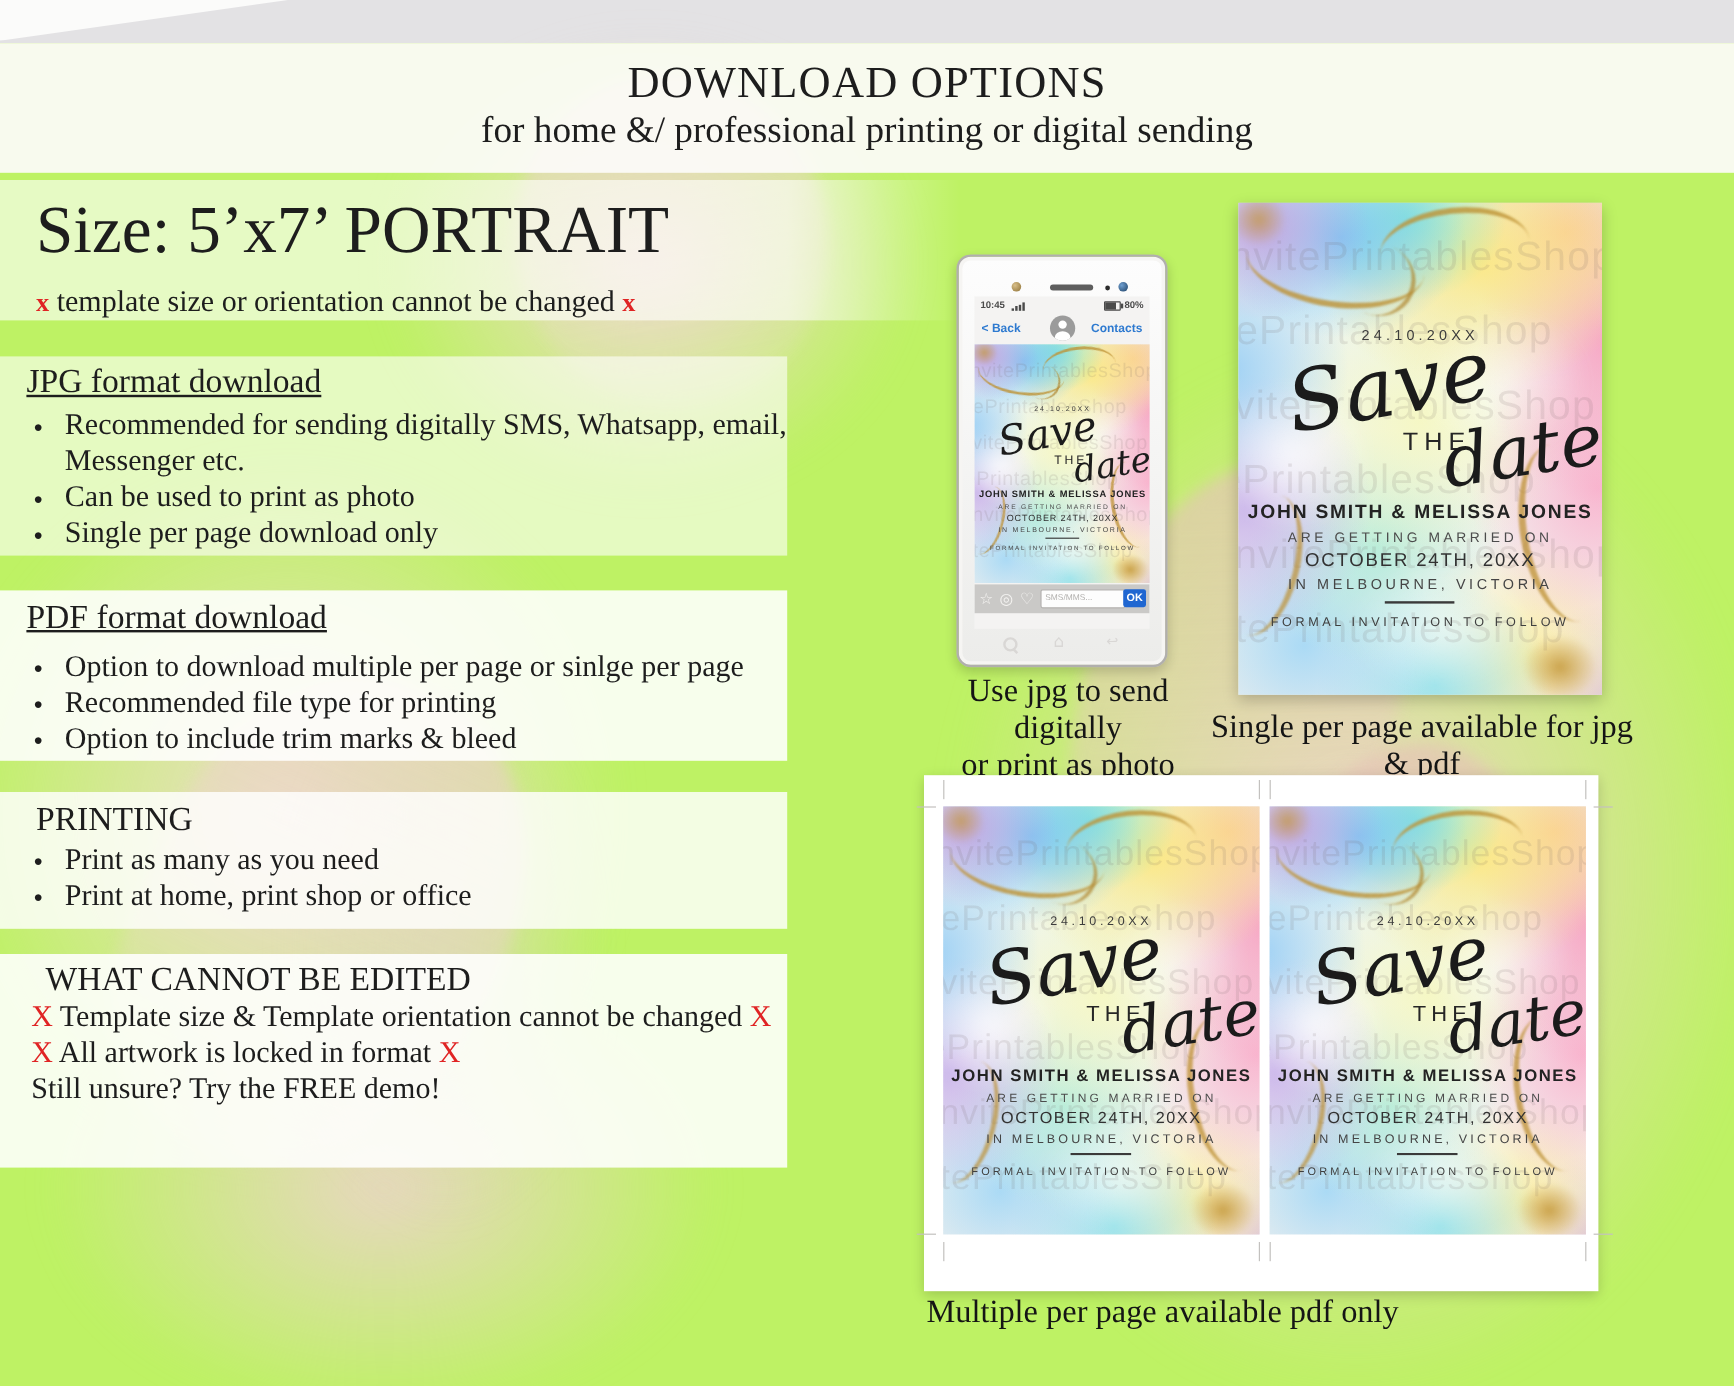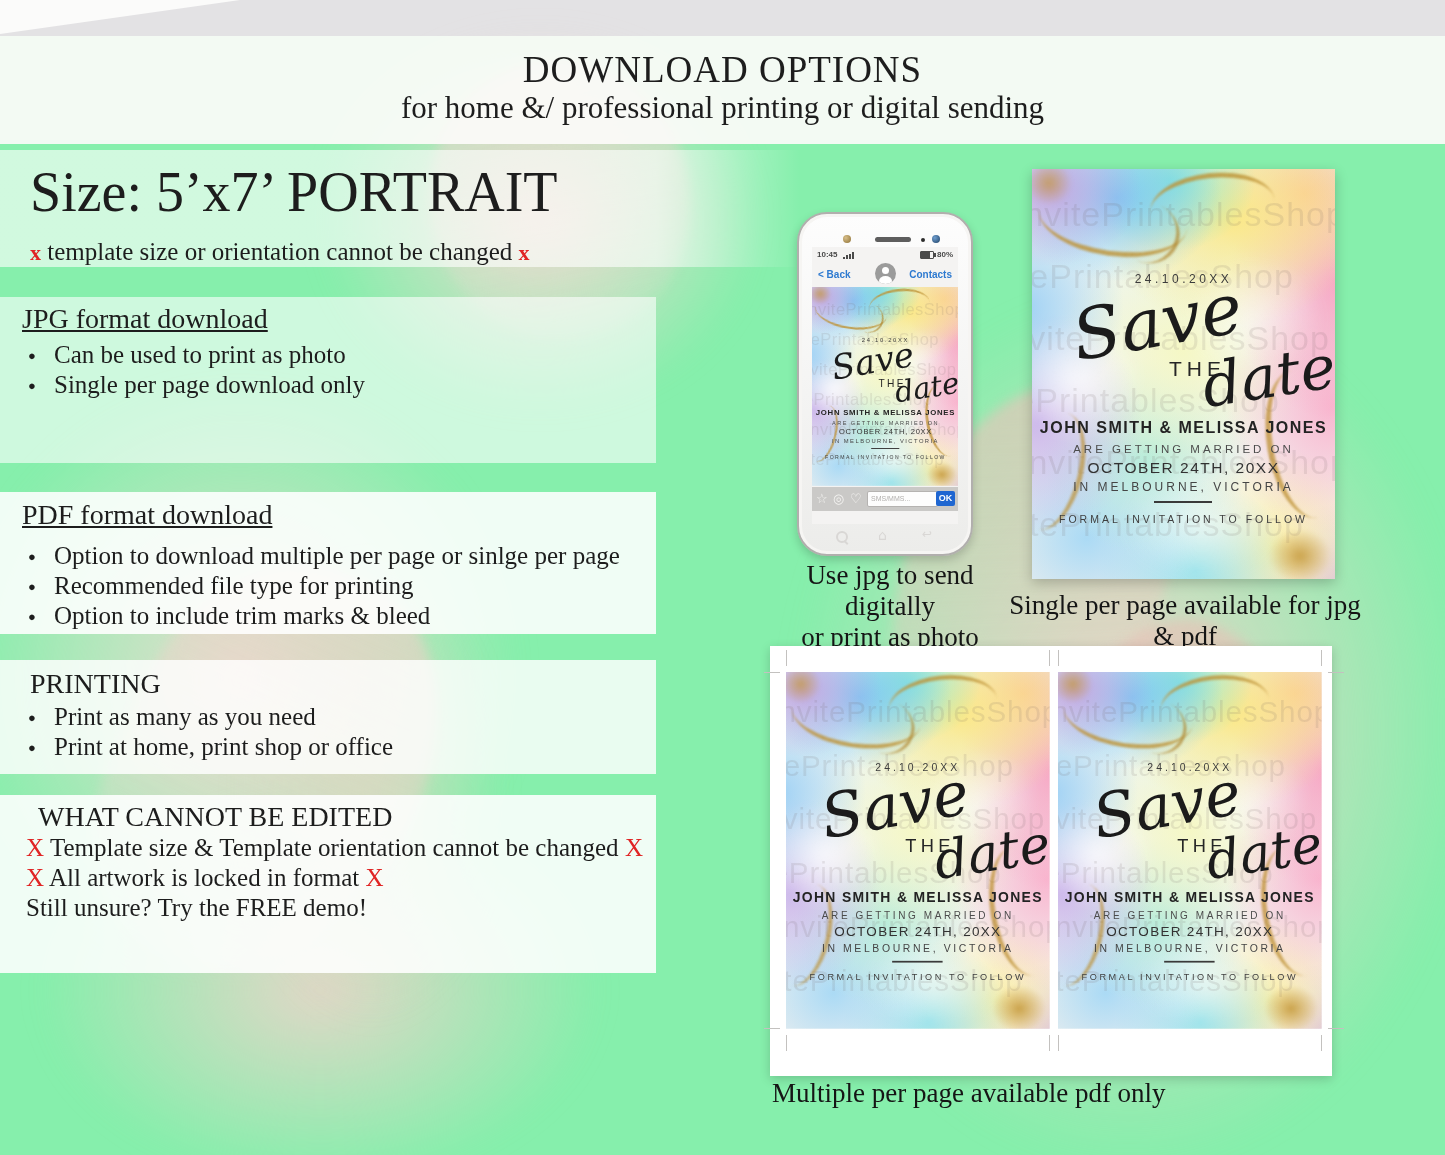--- a/index.html
+++ b/index.html
@@ -1,17 +1,17 @@
 <!DOCTYPE html>
 <html><head>
 <meta charset="utf-8">
 <style>
   html,body{margin:0;padding:0;background:#d8d7d5;}
   .stage{position:relative;width:1445px;height:1155px;overflow:hidden;
-         background:#86efac;font-family:"Liberation Serif",serif;color:#1d1d1d;}
+         background:#bef264;font-family:"Liberation Serif",serif;color:#1d1d1d;}
 
   
   .bloom{position:absolute;border-radius:50%;filter:blur(16px);pointer-events:none;}
   .bloom.b1{left:320px;top:30px;width:440px;height:380px;
     background:radial-gradient(closest-side,rgba(240,217,208,.95),rgba(240,217,208,0));}
   .bloom.b2{left:790px;top:290px;width:680px;height:880px;
     background:radial-gradient(closest-side,rgba(238,213,203,.95),rgba(238,213,203,0));}
   .bloom.b3{left:-40px;top:380px;width:560px;height:600px;
     background:radial-gradient(closest-side,rgba(241,220,211,.9),rgba(241,220,211,0));}
   .bloom.b4{left:40px;top:800px;width:560px;height:380px;
@@ -130,21 +130,21 @@
   .c-l2{top:290px;font-size:15.5px;letter-spacing:1.5px;color:#323232;}
   .c-l3{top:311px;font-size:12px;letter-spacing:3px;color:#454545;}
   .c-div{position:absolute;left:122px;top:332px;width:58px;height:0;
          border-top:2px solid #3a3a3a;}
   .c-foot{top:344px;font-size:10.5px;letter-spacing:3px;color:#3f3f3f;}
 
   .single-cardbox{left:1032px;top:169px;width:303px;height:410px;
                   box-shadow:0 4px 12px rgba(0,0,0,.22);}
 
   
-  .phone{position:absolute;left:797px;top:212px;width:172px;height:340px;border-radius:30px;
+  .phone{position:absolute;left:797px;top:212px;width:172px;height:340px;border-radius:12px;
     background:linear-gradient(180deg,#fdfdfd,#ececea);border:2px solid #b1afad;
     box-shadow:inset 0 0 0 3px #f6f5f3,0 4px 10px rgba(0,0,0,.18);}
   .cam{position:absolute;left:44px;top:21px;width:8px;height:8px;border-radius:50%;
        background:radial-gradient(circle at 35% 35%,#d8bf8a,#8d7034);}
   .speaker{position:absolute;left:76px;top:23px;width:36px;height:5px;border-radius:3px;
        background:#5e5e5e;}
   .pdot1{position:absolute;left:122px;top:24px;width:4px;height:4px;border-radius:50%;background:#2c2c2c;}
   .pdot2{position:absolute;left:133px;top:21px;width:8px;height:8px;border-radius:50%;
        background:radial-gradient(circle at 35% 35%,#6f9fd0,#1d3f63);}
   .screen{position:absolute;left:13px;top:33px;width:146px;height:277px;background:#f4f3f2;
@@ -226,20 +226,21 @@
 
   <div class="size-heading">Size: 5’x7’ PORTRAIT</div>
   <div class="size-note">
     <span class="xmark">x</span>
     <span>template size or orientation cannot be changed</span>
     <span class="xmark">x</span>
   </div>
 
   <div class="sec-heading u jpg-heading">JPG format download</div>
   <ul class="blist jpg-list">
+    <li>Recommended for sending digitally SMS, Whatsapp, email, Messenger etc.</li>
     <li>Can be used to print as photo</li>
     <li>Single per page download only</li>
   </ul>
 
   <div class="sec-heading u pdf-heading">PDF format download</div>
   <ul class="blist pdf-list">
     <li>Option to download multiple per page or sinlge per page</li>
     <li>Recommended file type for printing</li>
     <li>Option to include trim marks &amp; bleed</li>
   </ul>

